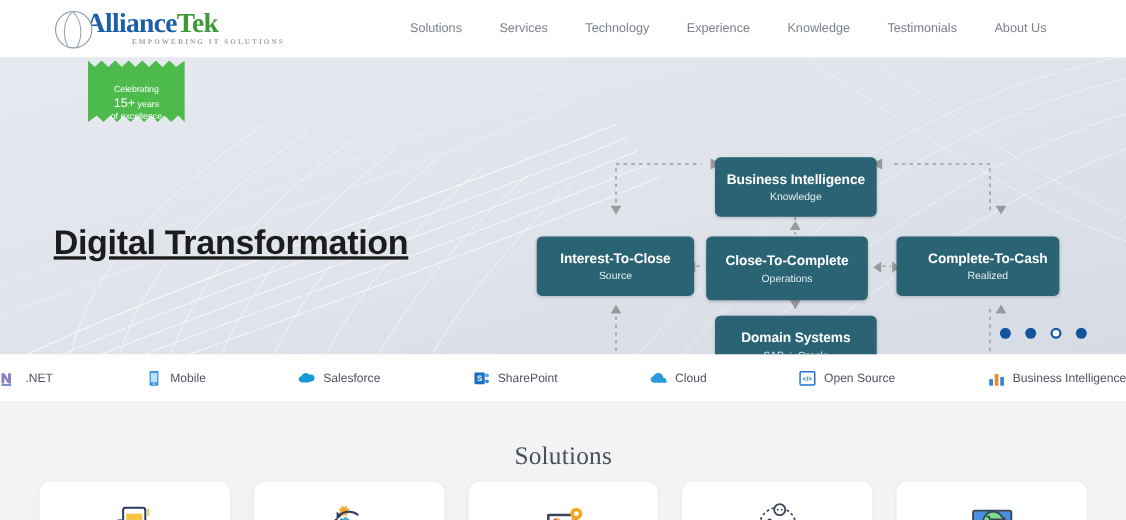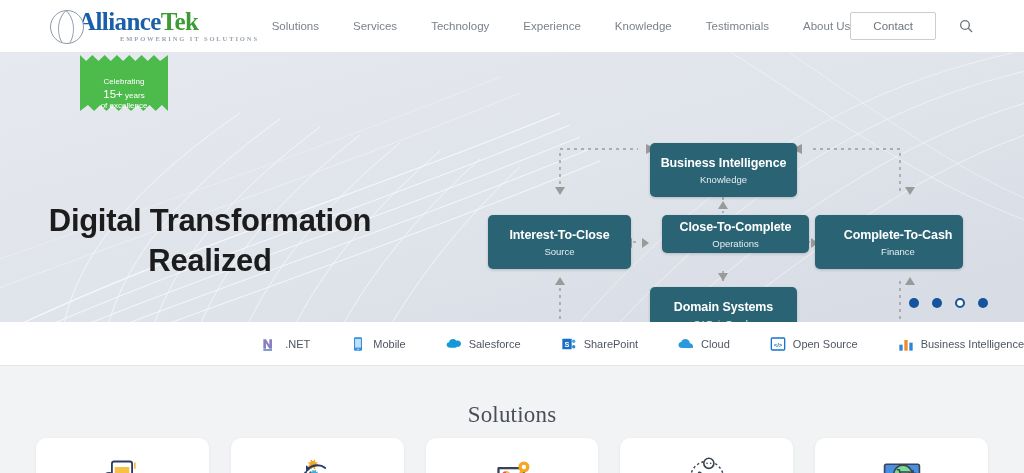--- a/index.html
+++ b/index.html
@@ -59,45 +59,45 @@
   }
   .badge svg{ position:absolute; inset:0; width:100%; height:100%; }
   .badge-text{
     position:relative; color:#fff; text-align:center; line-height:1.25;
     font-size:8px; padding-top:4px;
   }
   .badge-text .big{ font-size:11.5px; }
   .hero-title{
     position:absolute; left:0; top:148px; width:420px; text-align:center;
     font-size:31px; font-weight:bold; color:#1c1c1c; line-height:1.28;
-    letter-spacing:-0.3px; z-index:5;
+    letter-spacing:-0.3px; z-index:5;text-decoration:underline;
   }
   .diagram{ position:absolute; left:470px; top:78px; width:520px; height:220px; z-index:4; }
   .diagram-lines{ position:absolute; inset:0; width:100%; height:100%; }
   .node{
     position:absolute; background:#2a6374; border-radius:5px; color:#fff;
     text-align:center; display:flex; flex-direction:column; align-items:center;
     justify-content:center; box-shadow:0 1px 3px rgba(0,0,0,0.18);
   }
   .node-title{ font-size:12.5px; font-weight:bold; letter-spacing:-0.1px; }
   .node-sub{ font-size:9.5px; margin-top:4px; color:#e4edf0; }
   .node-sub .sep{ color:#8fb3bd; margin:0 5px; }
   .n-bi{ left:180px; top:12px; width:147px; height:54px; }
   .n-itc{ left:18px; top:84px; width:143px; height:54px; }
-  .n-ctc{ left:192px; top:84px; width:147px; height:38px; }
+  .n-ctc{ left:172px; top:84px; width:147px; height:58px; }
   .n-cash{ left:345px; top:84px; width:148px; height:54px;padding-left:18px; }
   .n-ds{ left:180px; top:156px; width:147px; height:54px; }
   .dots{ position:absolute; right:36px; bottom:14px; display:flex; gap:13px; z-index:7; }
   .dot{ width:10px; height:10px; border-radius:50%; background:#14539e; cursor:pointer; }
   .dot.active{ background:#ffffff; border:2px solid #14539e; }
 
   
   .tech-strip{
     height:44px; background:#fff; border-bottom:1px solid #e4e6ea;
-    display:flex; align-items:center; justify-content:flex-end; gap:40px;padding-left:28px;
+    display:flex; align-items:center; justify-content:space-between; gap:40px;
   }
   .tech-item{ display:flex; align-items:center; gap:7px; cursor:pointer; }
   .tech-item span{ font-size:11px; color:#4f5560; white-space:nowrap; }
   .tech-ico{ width:16px; height:16px; flex:0 0 auto; }
 
   
   .solutions{ background:#f2f3f5; height:107px; position:relative; }
   .solutions-title{
     text-align:center; font-family:"Liberation Serif", serif;
     font-size:23px; color:#4a4f57; padding-top:36px; letter-spacing:0.2px;
@@ -130,27 +130,20 @@
   <div class="nav">
     <a href="#">Solutions</a>
     <a href="#">Services</a>
     <a href="#">Technology</a>
     <a href="#">Experience</a>
     <a href="#">Knowledge</a>
     <a href="#">Testimonials</a>
     <a href="#">About Us</a>
   </div>
 
-  <div class="header-right">
-    <button class="contact-btn">Contact</button>
-    <svg class="search-icon" viewBox="0 0 24 24" fill="none" stroke="currentColor" stroke-width="2">
-      <circle cx="10.5" cy="10.5" r="6.5"></circle>
-        <line x1="15.5" y1="15.5" x2="21" y2="21"></line>
-    </svg>
-  </div>
 </div>
 
 <div class="hero">
   <svg class="hero-bg" viewBox="0 0 1024 269" preserveAspectRatio="none">
     <defs>
       <linearGradient id="hg" x1="0" y1="0" x2="1" y2="1">
         <stop offset="0%" stop-color="#e6e9ef"></stop>
           <stop offset="55%" stop-color="#dfe3ea"></stop>
           <stop offset="100%" stop-color="#d6dbe4"></stop>
       </linearGradient>
@@ -189,21 +182,20 @@
     </svg>
     <div class="badge-text">
       <div>Celebrating</div>
       <div><span class="big">15+</span> <span>years</span></div>
       <div>of excellence</div>
     </div>
   </div>
 
   <div class="hero-title">
     <div>Digital Transformation</div>
-    <div>Realized</div>
   </div>
 
   <div class="diagram">
     <svg class="diagram-lines" viewBox="0 0 520 220">
       <g stroke="#9a9a9a" stroke-width="1.4" fill="none" stroke-dasharray="3,4">
         <path d="M90 60 L90 18 L168 18"></path>
         <path d="M430 60 L430 18 L340 18"></path>
         <path d="M90 150 L90 196 L168 196"></path>
         <path d="M430 150 L430 196 L340 196"></path>
         <path d="M253 66 L253 82"></path>
@@ -236,21 +228,21 @@
     <div class="node n-itc">
       <div class="node-title">Interest-To-Close</div>
       <div class="node-sub">Source</div>
     </div>
     <div class="node n-ctc">
       <div class="node-title">Close-To-Complete</div>
       <div class="node-sub">Operations</div>
     </div>
     <div class="node n-cash">
       <div class="node-title">Complete-To-Cash</div>
-      <div class="node-sub">Finance</div>
+      <div class="node-sub">Realized</div>
     </div>
     <div class="node n-ds">
       <div class="node-title">Domain Systems</div>
       <div class="node-sub"><span>SAP</span><span class="sep">|</span><span>Oracle</span></div>
     </div>
   </div>
 
   <div class="dots">
     <div class="dot"></div>
     <div class="dot"></div>

